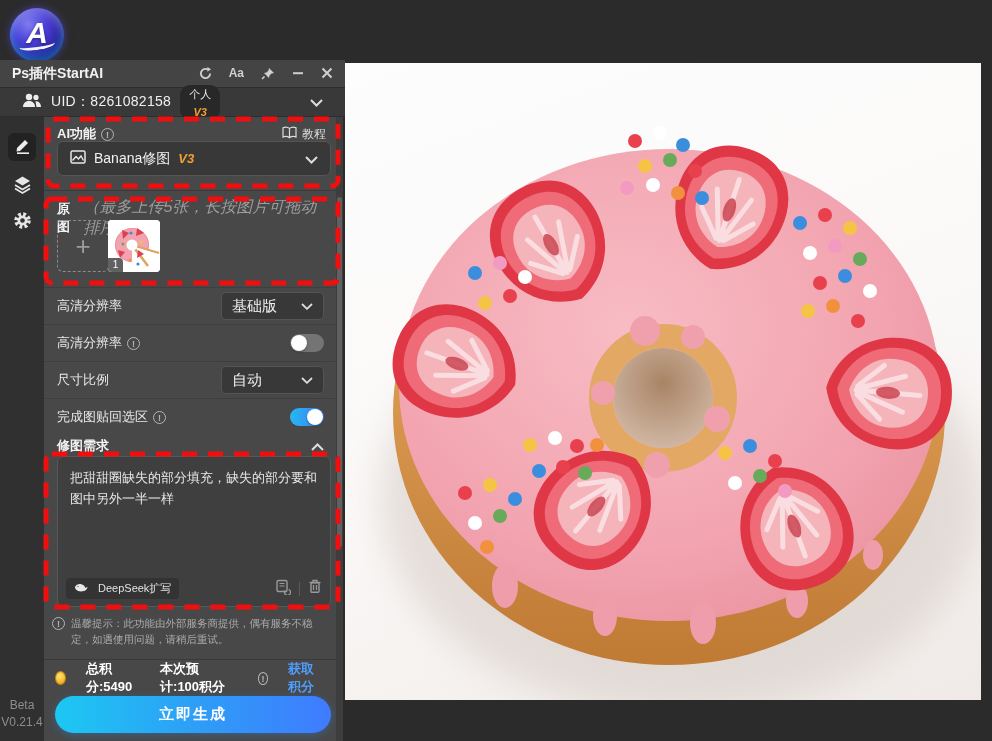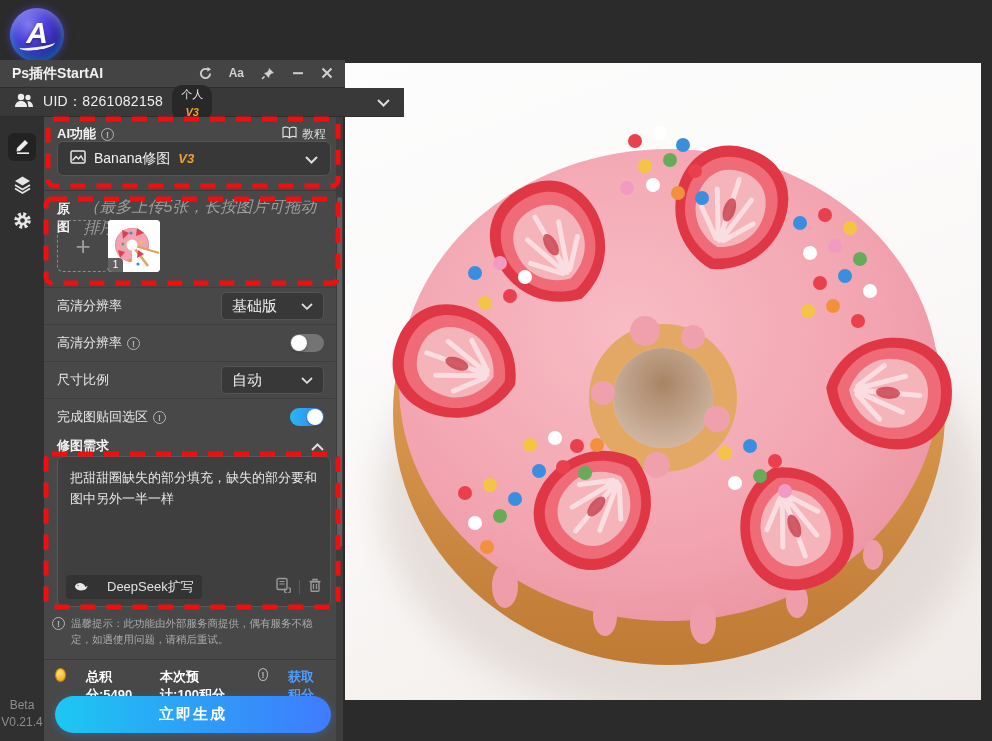--- a/index.html
+++ b/index.html
@@ -40,23 +40,23 @@
   .title-bar {
     position:absolute; left:0; top:60px; width:345px; height:28px;
     background:#444444; border-bottom:1px solid #2d2d2d;
     display:flex; align-items:center; padding:0 12px;
   }
   .title-bar .title { font-size:14px; font-weight:bold; color:#f2f2f2; }
   .tb-icons { margin-left:auto; display:flex; align-items:flex-start; gap:17px; }
   .tb-icons .tbi { color:#cfcfcf; font-size:12px; line-height:1; cursor:default; display:flex; align-items:center; }
 
   .uid-row {
-    position:absolute; left:0; top:88px; width:404px; height:29px;
+    position:absolute; left:0; top:88px; width:345px; height:29px;
     background:#393939; border-bottom:1px solid #2d2d2d;
-    display:flex; align-items:center; padding:0 14px; gap:9px;
+    display:flex; align-items:center; padding:0 22px; gap:9px;
   }
   .uid-row .uid-text { font-size:14px; color:#efefef; letter-spacing:.3px; }
   .plan-badge {
     background:#282828; border-radius:10px; padding:2px 9px; display:flex; align-items:center; gap:4px;flex-direction:column;
   }
   .plan-badge .plan { font-size:11px; color:#e6e6e6; }
   .plan-badge .pver { font-size:11px; font-weight:bold; font-style:italic; color:#f0a030; }
   .uid-row .chev { margin-left:auto; }
 
   .icon-strip { position:absolute; left:0; top:117px; width:44px; height:624px; background:#303030; }
@@ -122,31 +122,31 @@
   .ta-wrap {
     position:absolute; left:13px; top:339px; width:274px; height:151px;
     background:#3f3f3f; border:1px solid #585858; border-radius:6px;
   }
   .ta-wrap textarea {
     width:100%; height:112px; background:transparent; border:none; resize:none; outline:none;
     color:#e6e6e6; font-size:13px; line-height:1.65; padding:10px 12px; font-family:"Liberation Sans",sans-serif;
   }
   .ta-bottom { position:absolute; left:8px; right:8px; bottom:7px; display:flex; align-items:center; }
   .ds-btn {
-    display:flex; align-items:center; gap:19px; background:#333; border-radius:4px; padding:3px 8px;
-    font-size:13px; color:#e2e2e2; cursor:pointer;
+    display:flex; align-items:center; gap:10px; background:#333; border-radius:4px; padding:3px 8px;
+    font-size:11px; color:#e2e2e2; cursor:pointer;
   }
   .ta-icons { margin-left:auto; display:flex; align-items:center; gap:8px; color:#9a9a9a; }
   .ta-icons .vsep { width:1px; height:14px; background:#5a5a5a; }
 
   .notice { position:absolute; left:8px; top:498px; width:278px; display:flex; gap:6px; }
   .notice .txt { font-size:10.5px; color:#ababab; line-height:1.55; }
   .notice .info-i { flex:none; margin-top:2px; margin-left:0; }
 
-  .credits { position:absolute; left:11px; top:551px; width:272px; height:20px; display:flex; align-items:flex-start; gap:20px; }
+  .credits { position:absolute; left:11px; top:551px; width:272px; height:20px; display:flex; align-items:center; gap:20px; }
   .coin { width:14px; height:14px; border-radius:50%; background:radial-gradient(circle at 40% 35%,#ffe27a,#f3b321 70%,#d6920d); border:1px solid #c8880c; }
   .credits .ctext { font-size:13px; font-weight:bold; color:#fff; }
   .credits .getmore { margin-left:auto; font-size:13px; font-weight:bold; color:#4f9efd; cursor:pointer; }
 
   .gen-btn {
     position:absolute; left:11px; top:579px; width:276px; height:37px; border:none; border-radius:19px;
     background:linear-gradient(90deg,#1cc8f2 0%,#2f9bf7 55%,#3f7bff 100%);
     color:#fff; font-size:15px; font-weight:bold; letter-spacing:2px; cursor:pointer;
     box-shadow:0 2px 8px rgba(40,140,250,.35); font-family:"Liberation Sans",sans-serif;
   }

